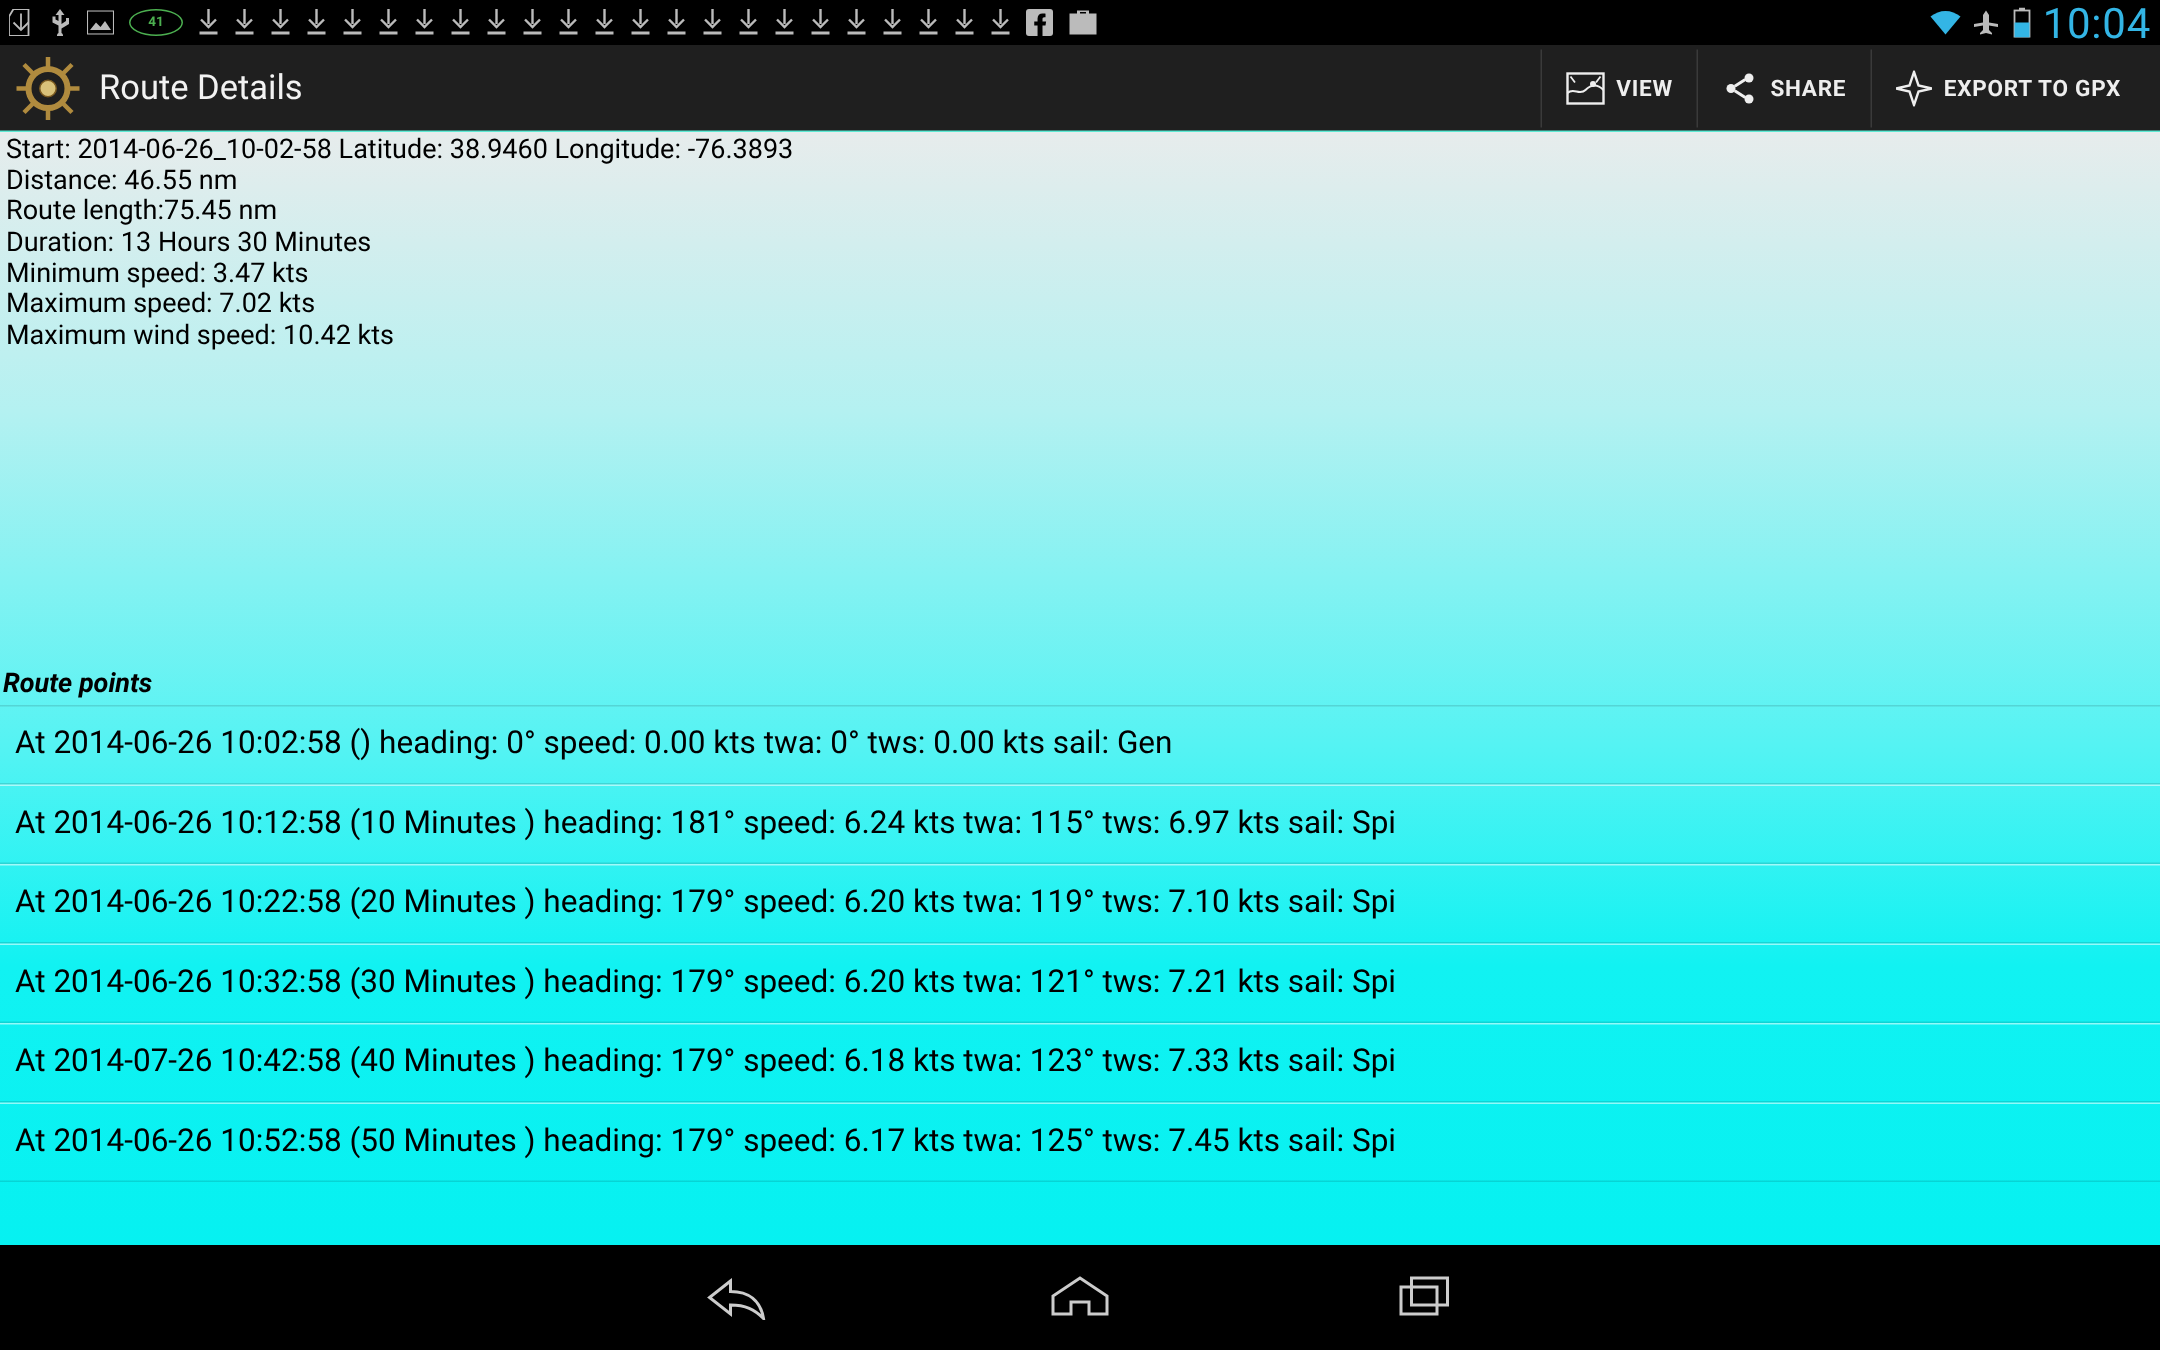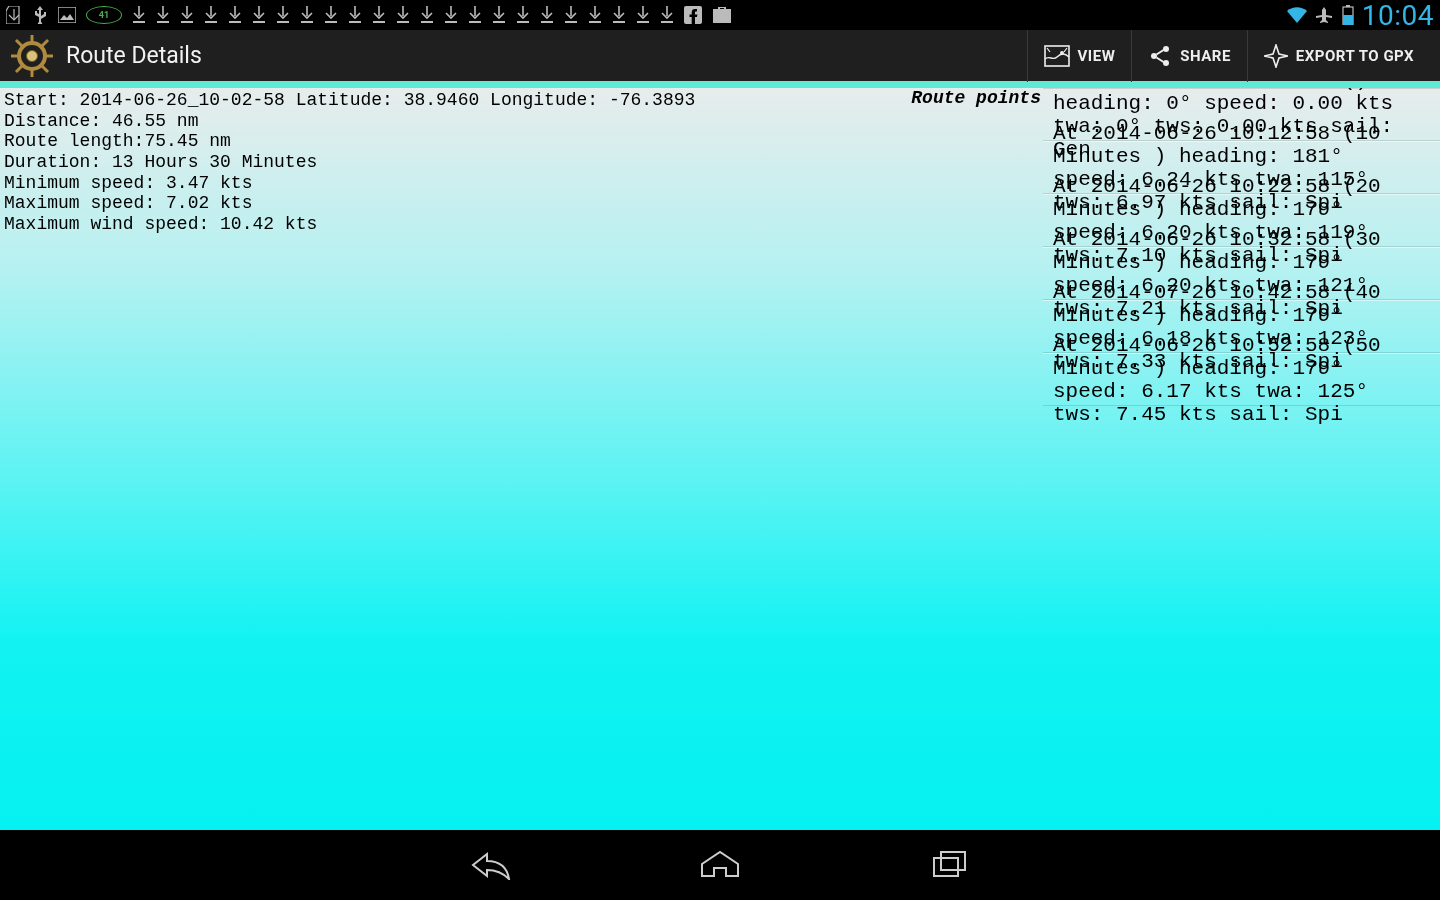--- a/index.html
+++ b/index.html
@@ -25,41 +25,40 @@
   .circ-icon { width: 36px; height: 18px; border: 1.5px solid #4caf50; border-radius: 50%; display: flex; align-items: center; justify-content: center; font-size: 9px; color: #4caf50; font-weight: bold; }
 
   
   .action-bar {
     height: 58px;
     background: #1f1f1f;
     display: flex;
     align-items: center;
     padding: 0 10px 0 8px;
     color: #eee;
-    border-bottom: 7px solid #5eead4;
+    border-bottom: 1px solid #5eead4;
   }
   .app-icon { width: 48px; height: 48px; display: flex; align-items: center; justify-content: center; margin-right: 10px; }
   .app-title { font-size: 23px; font-weight: 400; color: #f2f2f2; flex: 1; }
   .action-item {
     display: flex; align-items: center; gap: 8px;
     padding: 0 16px; height: 52px;
     color: #eee; font-size: 15px; font-weight: 700; letter-spacing: 0.5px;
     border-left: 1px solid #3a3a3a; cursor: pointer;
   }
   .action-item:first-of-type { border-left: none; }
   .action-item svg { display: block; }
 
   
   .content {
     flex: 1;
     background: linear-gradient(to bottom, #e7ecec 0%, #b4f1f1 25%, #55f3f3 55%, #11f2f2 75%, #06f1f1 100%);
-    display: flex; flex-direction: row;
+    display: flex; flex-direction: column;
     overflow: hidden;
     color: #000;
-    font-family: Liberation Mono, monospace;
   }
   .summary {
     padding: 2px 4px 0 4px;
     font-size: 18px;
     line-height: 1.15;
   }
   .summary div { white-space: pre; }
   .spacer { flex: 0 0 210px; }
   .route-points-label { font-size: 18px; font-style: italic; font-weight: 700; padding: 0 2px 4px 2px; }
   .points-list { flex: 1; overflow: hidden; }

